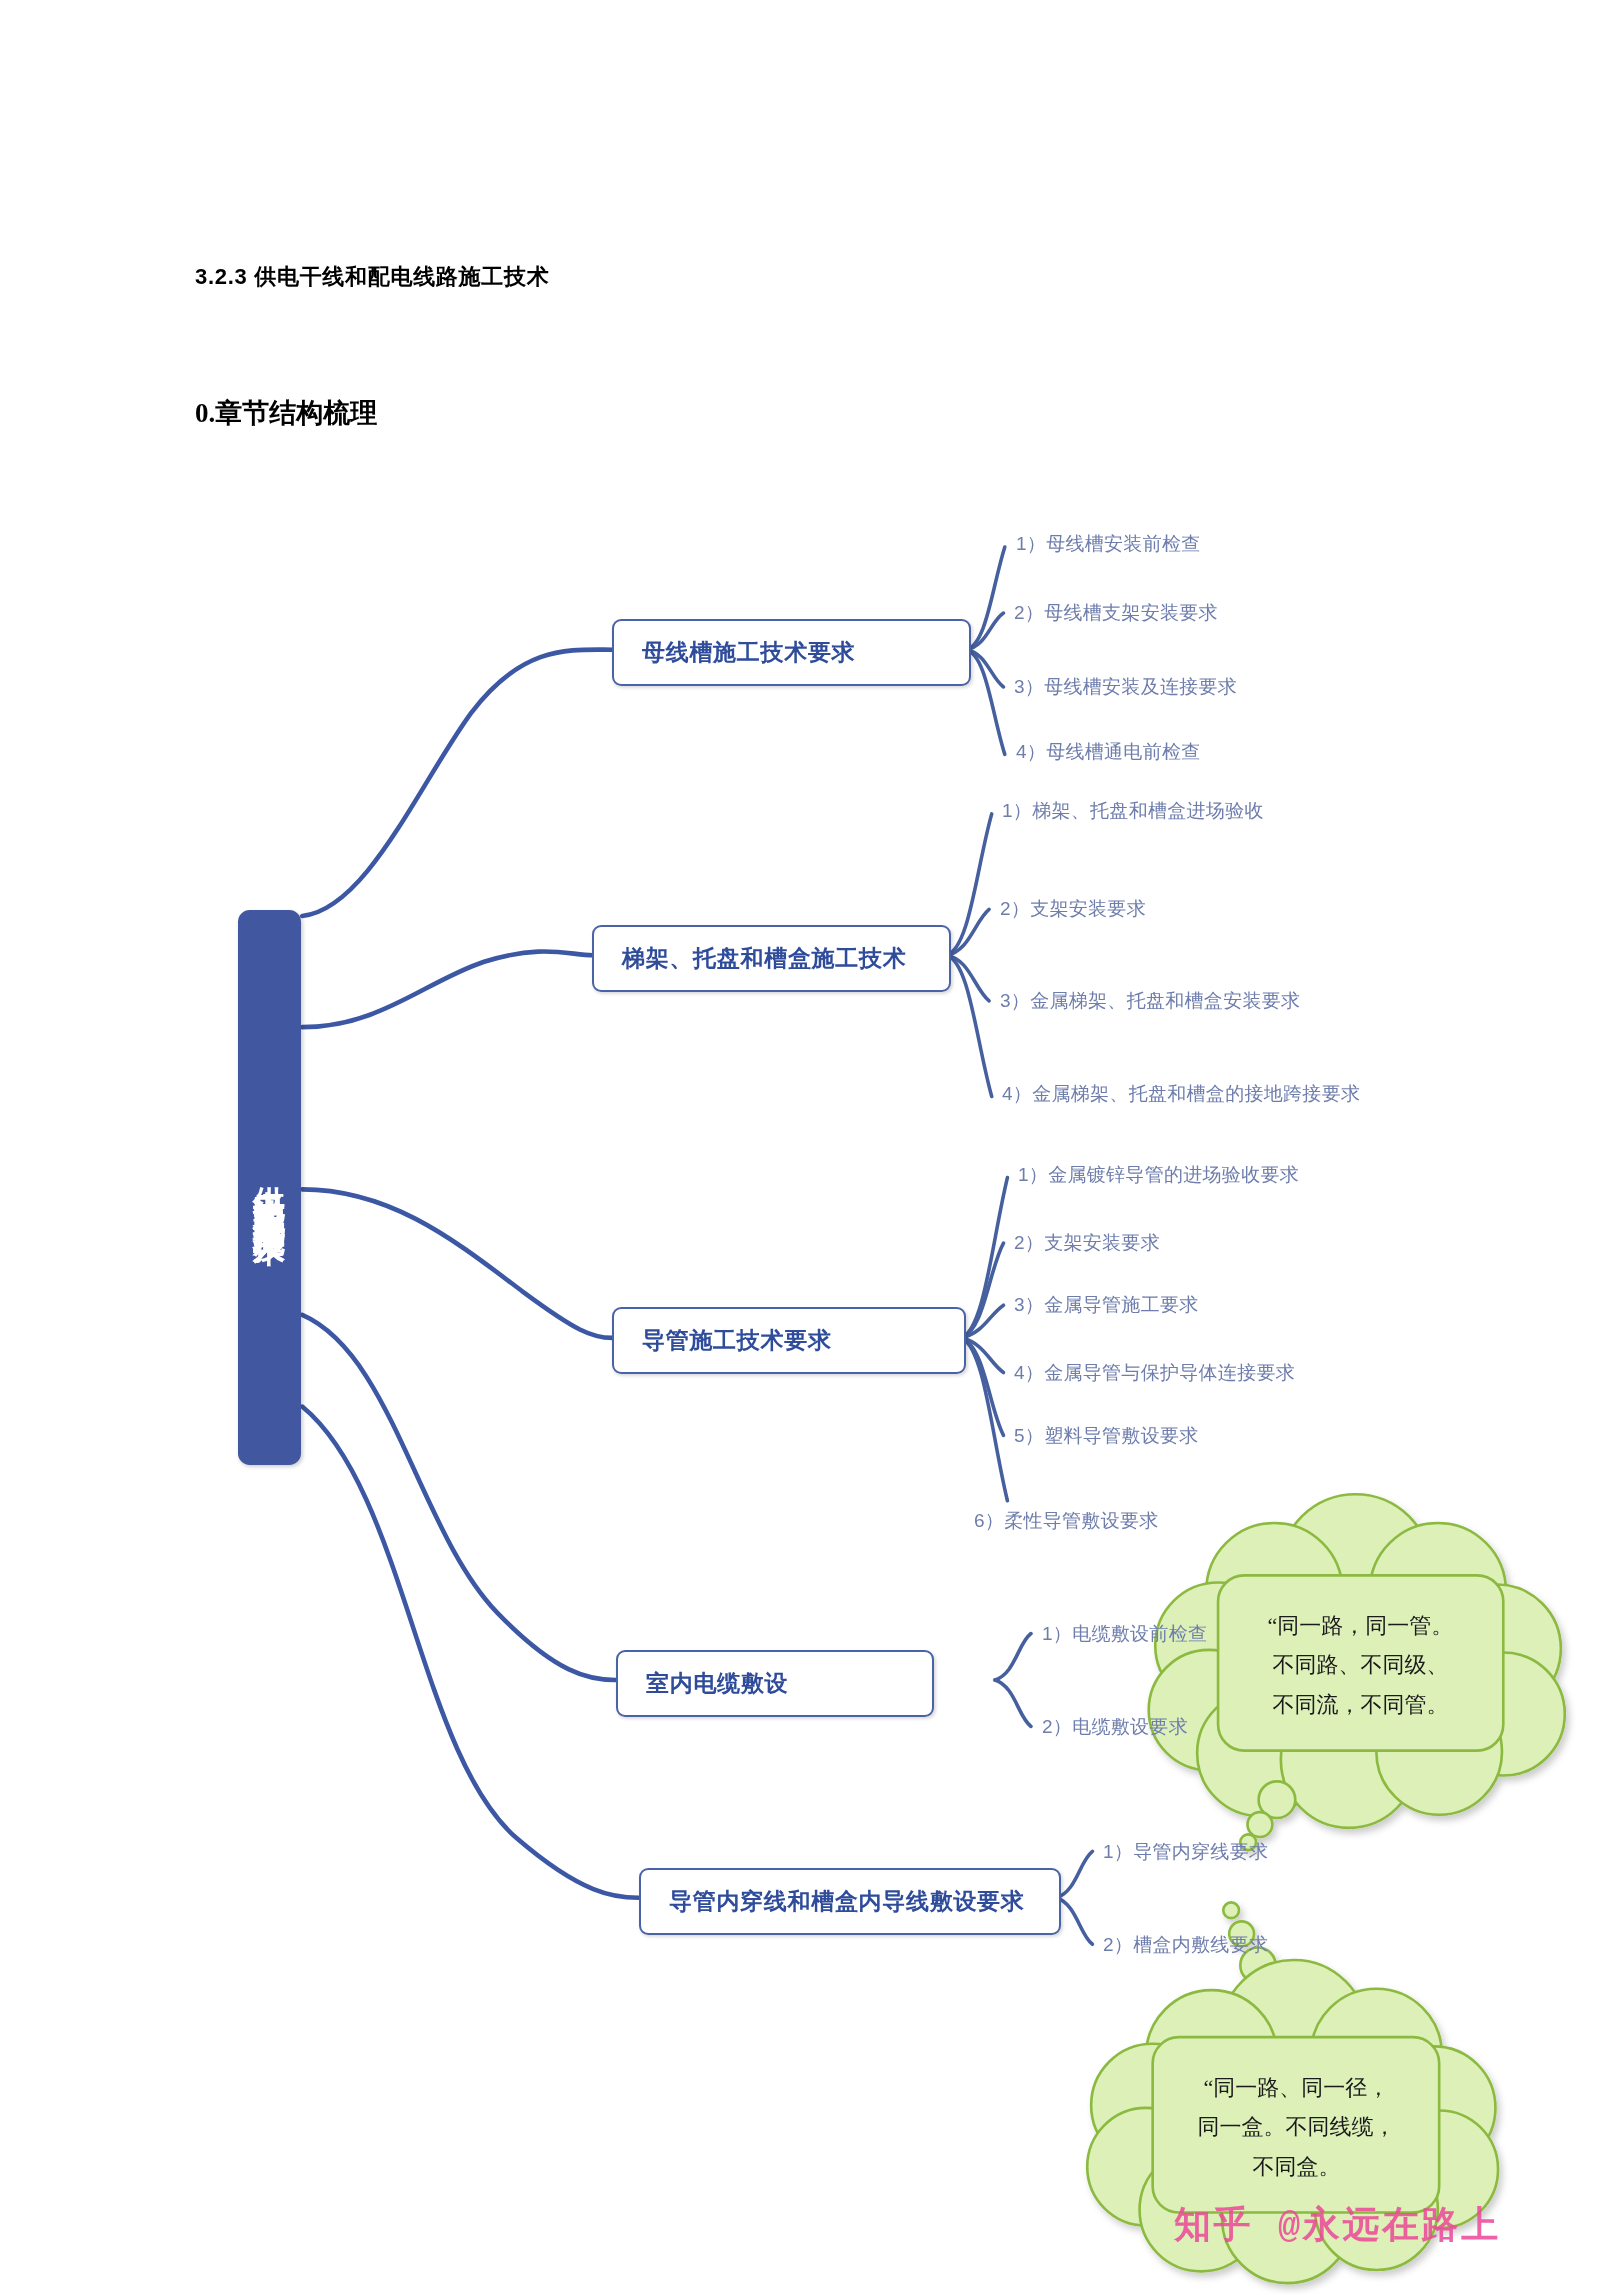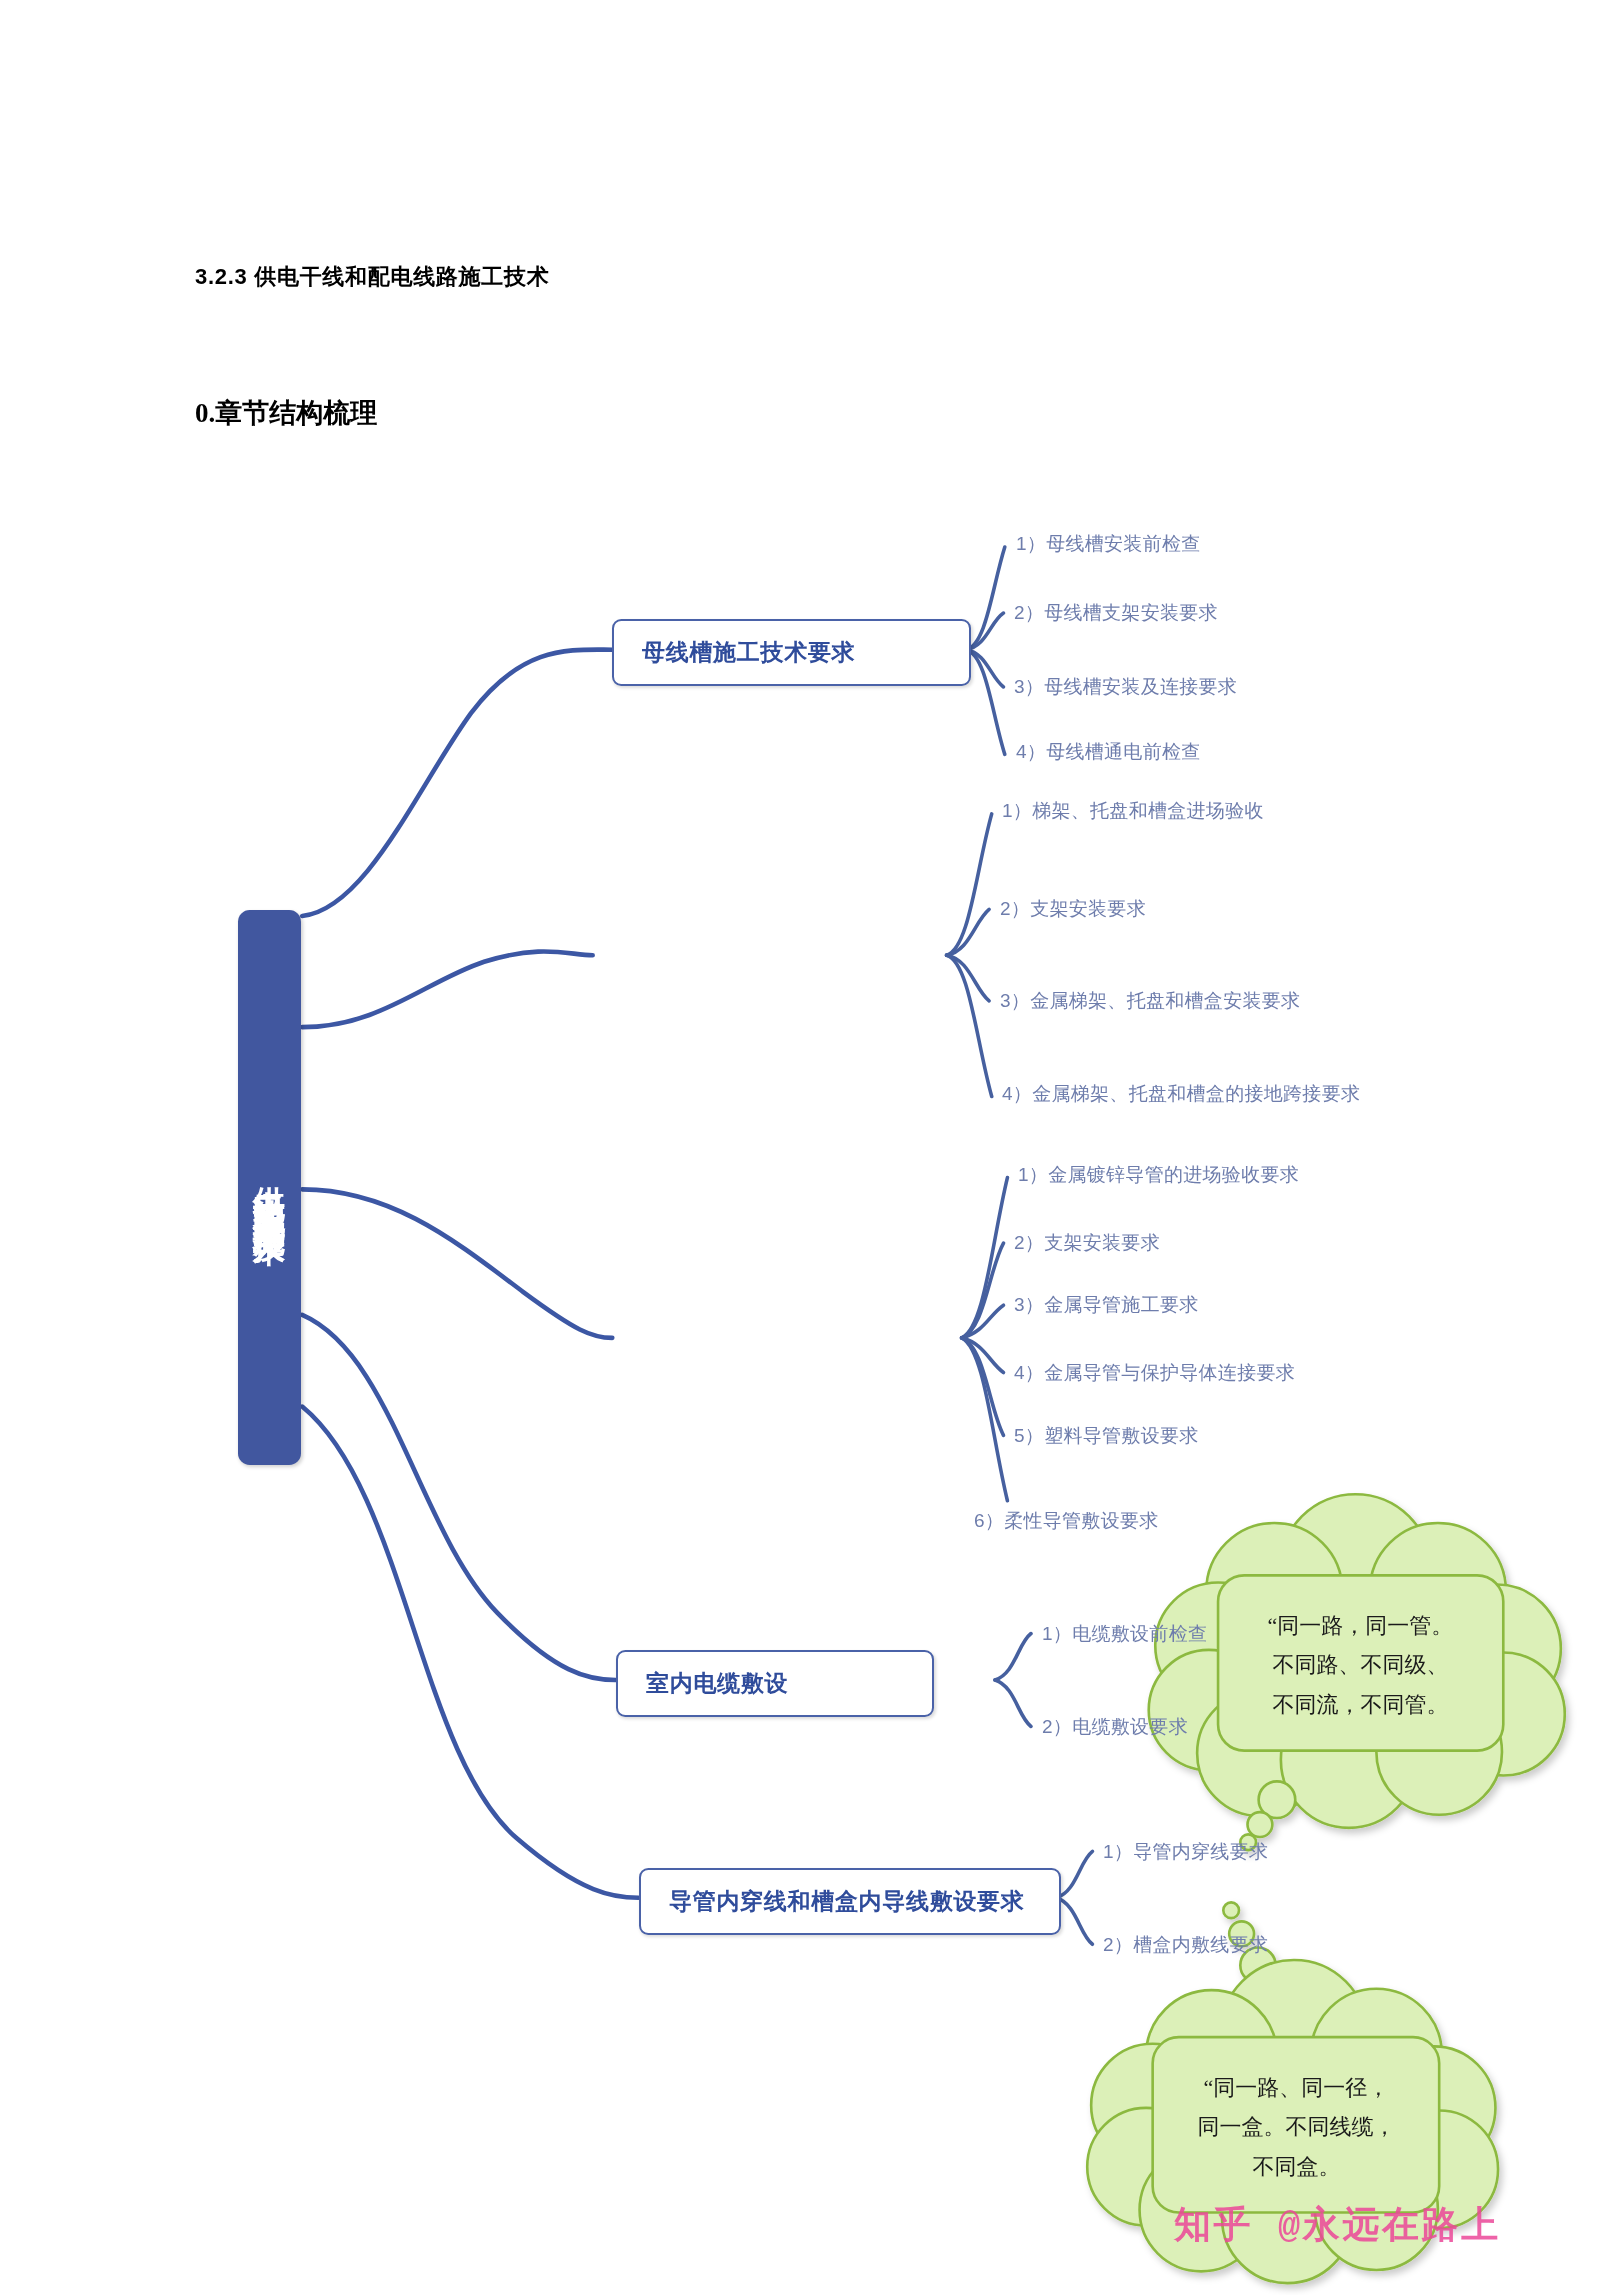--- a/index.html
+++ b/index.html
@@ -178,21 +178,27 @@
   </svg>
 
   <div id="root-node">
     <span class="vtext">供电干线和配电线路施工技术</span>
   </div>
 
   <div class="branch-node" style="left:612px;top:619px;width:355px;height:63px;">
     <span class="blabel">母线槽施工技术要求</span>
   </div>
 
-
+  <div class="branch-node" style="left:592px;top:925px;width:355px;height:63px;">
+    <span class="blabel">梯架、托盘和槽盒施工技术</span>
+  </div>
+
+  <div class="branch-node" style="left:612px;top:1307px;width:350px;height:63px;">
+    <span class="blabel">导管施工技术要求</span>
+  </div>
 
   <div class="branch-node" style="left:616px;top:1650px;width:314px;height:63px;">
     <span class="blabel">室内电缆敷设</span>
   </div>
 
   <div class="branch-node" style="left:639px;top:1868px;width:418px;height:63px;">
     <span class="blabel">导管内穿线和槽盒内导线敷设要求</span>
   </div>
 
   <div class="leaf" style="left:1016px;top:531px;text-align:center;">

